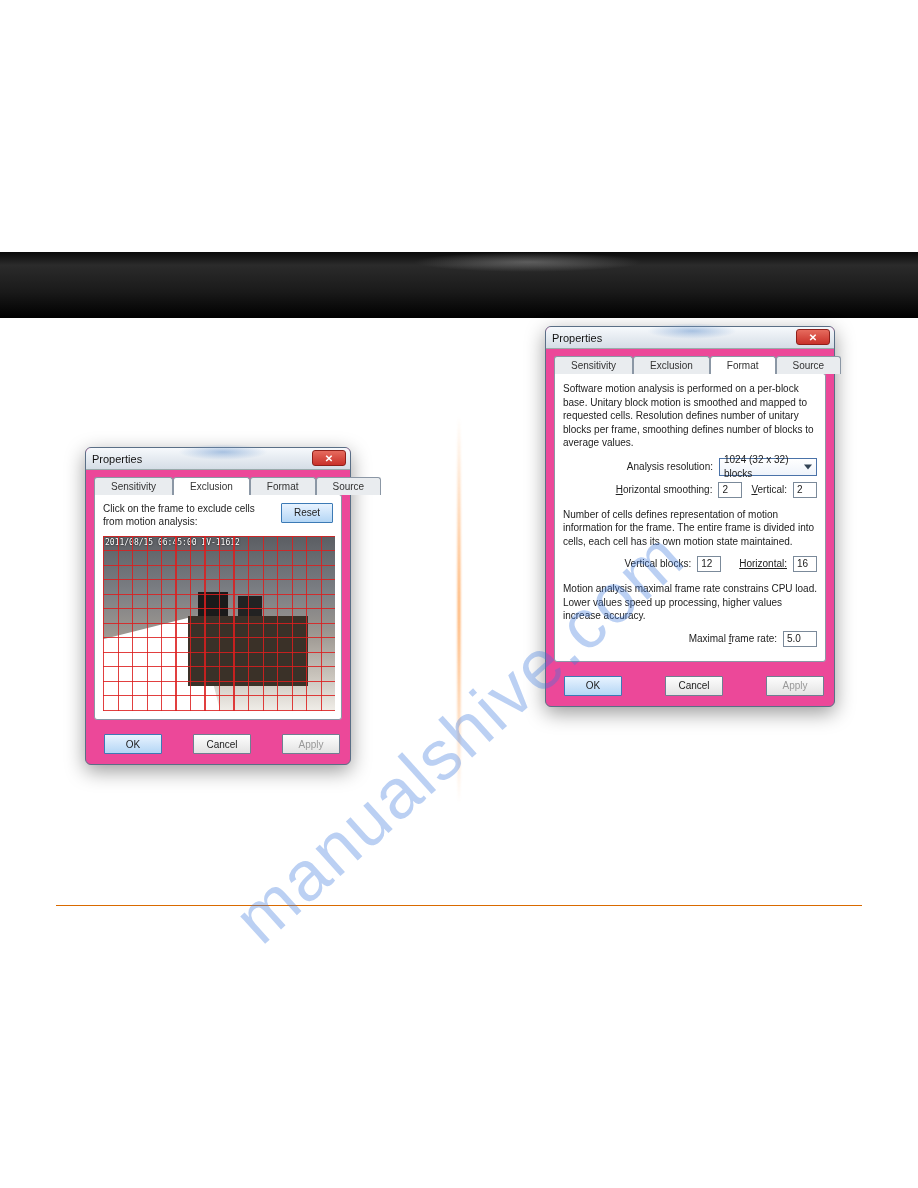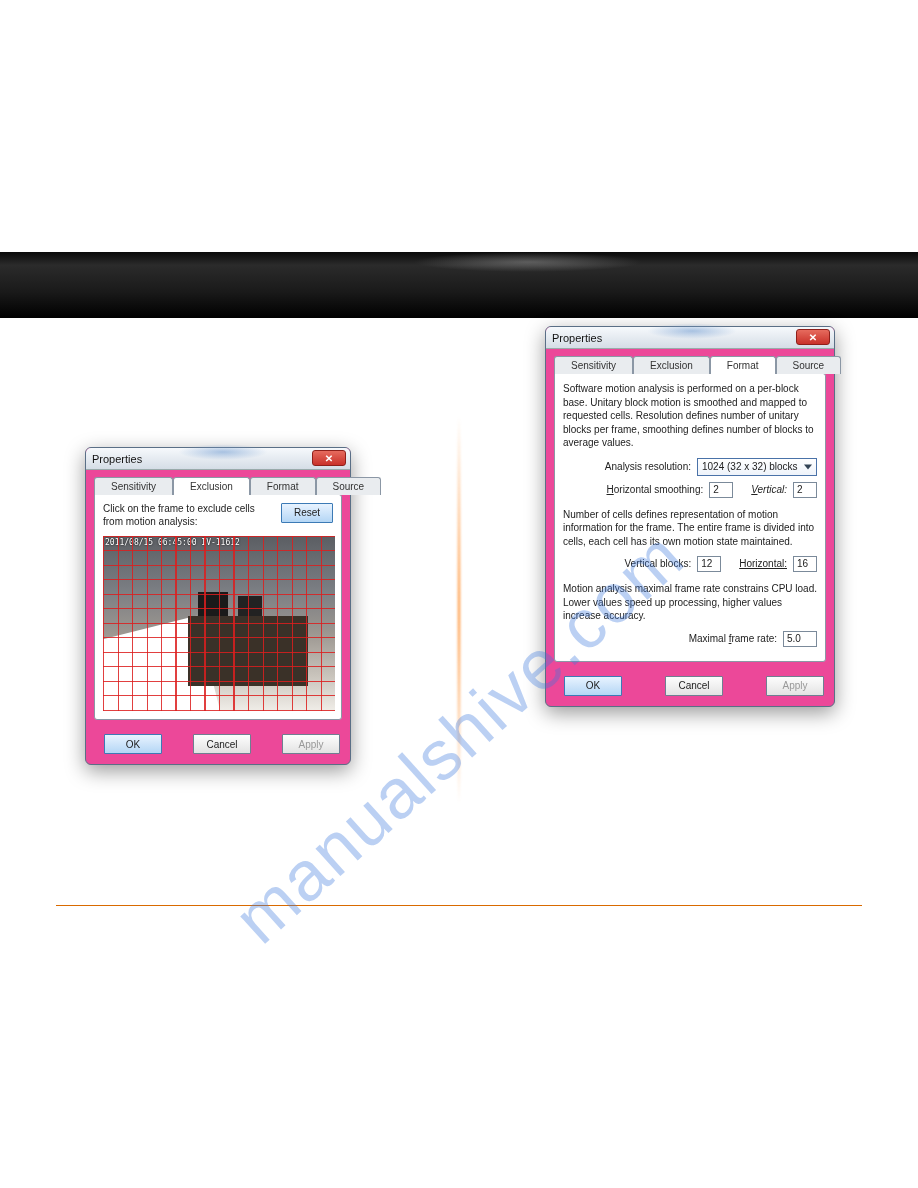--- a/index.html
+++ b/index.html
@@ -256,21 +256,21 @@
   }
   .fmt-select {
     height: 18px;
     border: 1px solid #4a72a8;
     background: linear-gradient(#fff,#eef3fa);
     font-size: 10px;
     padding: 0 16px 0 4px;
     position: relative;
     display: inline-flex;
     align-items: center;
-    width: 120px;
+    width: 98px;
   }
   .fmt-select::after {
     content: '';
     position: absolute;
     right: 4px; top: 50%;
     transform: translateY(-50%);
     border-left: 4px solid transparent;
     border-right: 4px solid transparent;
     border-top: 5px solid #345;
   }
@@ -345,21 +345,21 @@
       <label><span>Analysis resolution:</span></label>
       <div class="fmt-select">
           <span>1024 (32 x 32) blocks</span>
         </div>
     </div>
     <div class="fmt-row">
       <label><u>H</u>orizontal smoothing:</label>
       <div class="fmt-input w24">
           <span>2</span>
         </div>
-      <label style="margin-left:12px;font-style:italic;"><u>V</u>ertical:</label>
+      <label style="margin-left:3px;"><u>V</u>ertical:</label>
       <div class="fmt-input w24">
           <span>2</span>
         </div>
     </div>
     <p style="margin-top:10px;">Number of cells defines representation of motion information for the frame. The entire frame is divided into cells, each cell has its own motion state maintained.</p>
     <div class="fmt-row">
       <label>Vertical blocks:</label>
       <div class="fmt-input w24">
           <span>12</span>
         </div>

